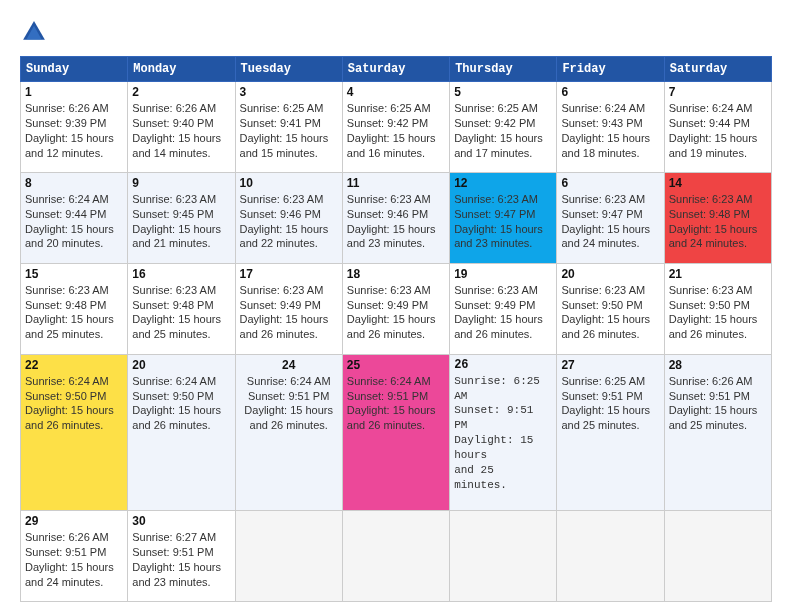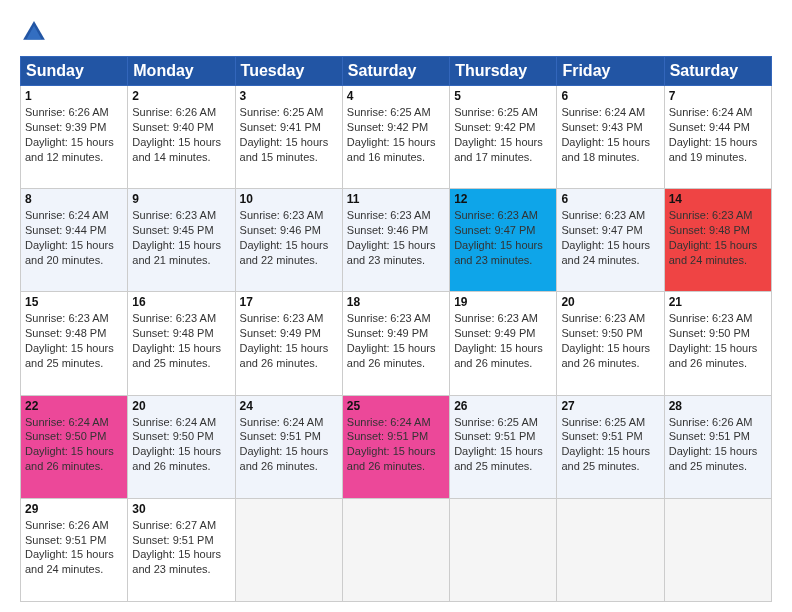--- a/index.html
+++ b/index.html
@@ -57,22 +57,23 @@
       border: 1px solid #ccc;
       border-collapse: collapse;
       width: 100%;
       table-layout: fixed;
     }
     .calendar th {
       background: #2255a4;
       color: #fff;
       text-align: left;
       padding: 5px 5px;
-      font-size: 16px;
+      font-size: 12px;
       border: 1px solid #3366bb;
+      font-family: Liberation Mono, monospace;
     }
     .calendar td {
       vertical-align: top;
       border: 1px solid #ccc;
       padding: 3px 4px;
       font-size: 9.5px;
       color: #222;
       height: 78px;
       background: #fff;
     }
@@ -213,37 +214,37 @@
           <td>
             <div class="day-num">20</div>
             <div class="cell-text">Sunrise: 6:23 AM<br>Sunset: 9:50 PM<br>Daylight: 15 hours<br>and 26 minutes.</div>
           </td>
           <td>
             <div class="day-num">21</div>
             <div class="cell-text">Sunrise: 6:23 AM<br>Sunset: 9:50 PM<br>Daylight: 15 hours<br>and 26 minutes.</div>
           </td>
         </tr>
         <tr>
-          <td style="background: #ec4899;">
+          <td style="background: #fde047;">
             <div class="day-num">22</div>
             <div class="cell-text">Sunrise: 6:24 AM<br>Sunset: 9:50 PM<br>Daylight: 15 hours<br>and 26 minutes.</div>
           </td>
           <td style="background: rgb(240, 244, 251);">
             <div class="day-num">20</div>
             <div class="cell-text">Sunrise: 6:24 AM<br>Sunset: 9:50 PM<br>Daylight: 15 hours<br>and 26 minutes.</div>
           </td>
-          <td style="background: rgb(240, 244, 251);">
+          <td style="background: rgb(240, 244, 251); text-align: center;">
             <div class="day-num">24</div>
             <div class="cell-text">Sunrise: 6:24 AM<br>Sunset: 9:51 PM<br>Daylight: 15 hours<br>and 26 minutes.</div>
           </td>
           <td style="background: #ec4899;">
             <div class="day-num">25</div>
             <div class="cell-text">Sunrise: 6:24 AM<br>Sunset: 9:51 PM<br>Daylight: 15 hours<br>and 26 minutes.</div>
           </td>
-          <td style="background: rgb(240, 244, 251);">
+          <td style="background: rgb(240, 244, 251); font-family: Liberation Mono, monospace;">
             <div class="day-num">26</div>
             <div class="cell-text">Sunrise: 6:25 AM<br>Sunset: 9:51 PM<br>Daylight: 15 hours<br>and 25 minutes.</div>
           </td>
           <td style="background: rgb(240, 244, 251);">
             <div class="day-num">27</div>
             <div class="cell-text">Sunrise: 6:25 AM<br>Sunset: 9:51 PM<br>Daylight: 15 hours<br>and 25 minutes.</div>
           </td>
           <td style="background: rgb(240, 244, 251); margin-top: 16px;">
             <div class="day-num">28</div>
             <div class="cell-text">Sunrise: 6:26 AM<br>Sunset: 9:51 PM<br>Daylight: 15 hours<br>and 25 minutes.</div>

